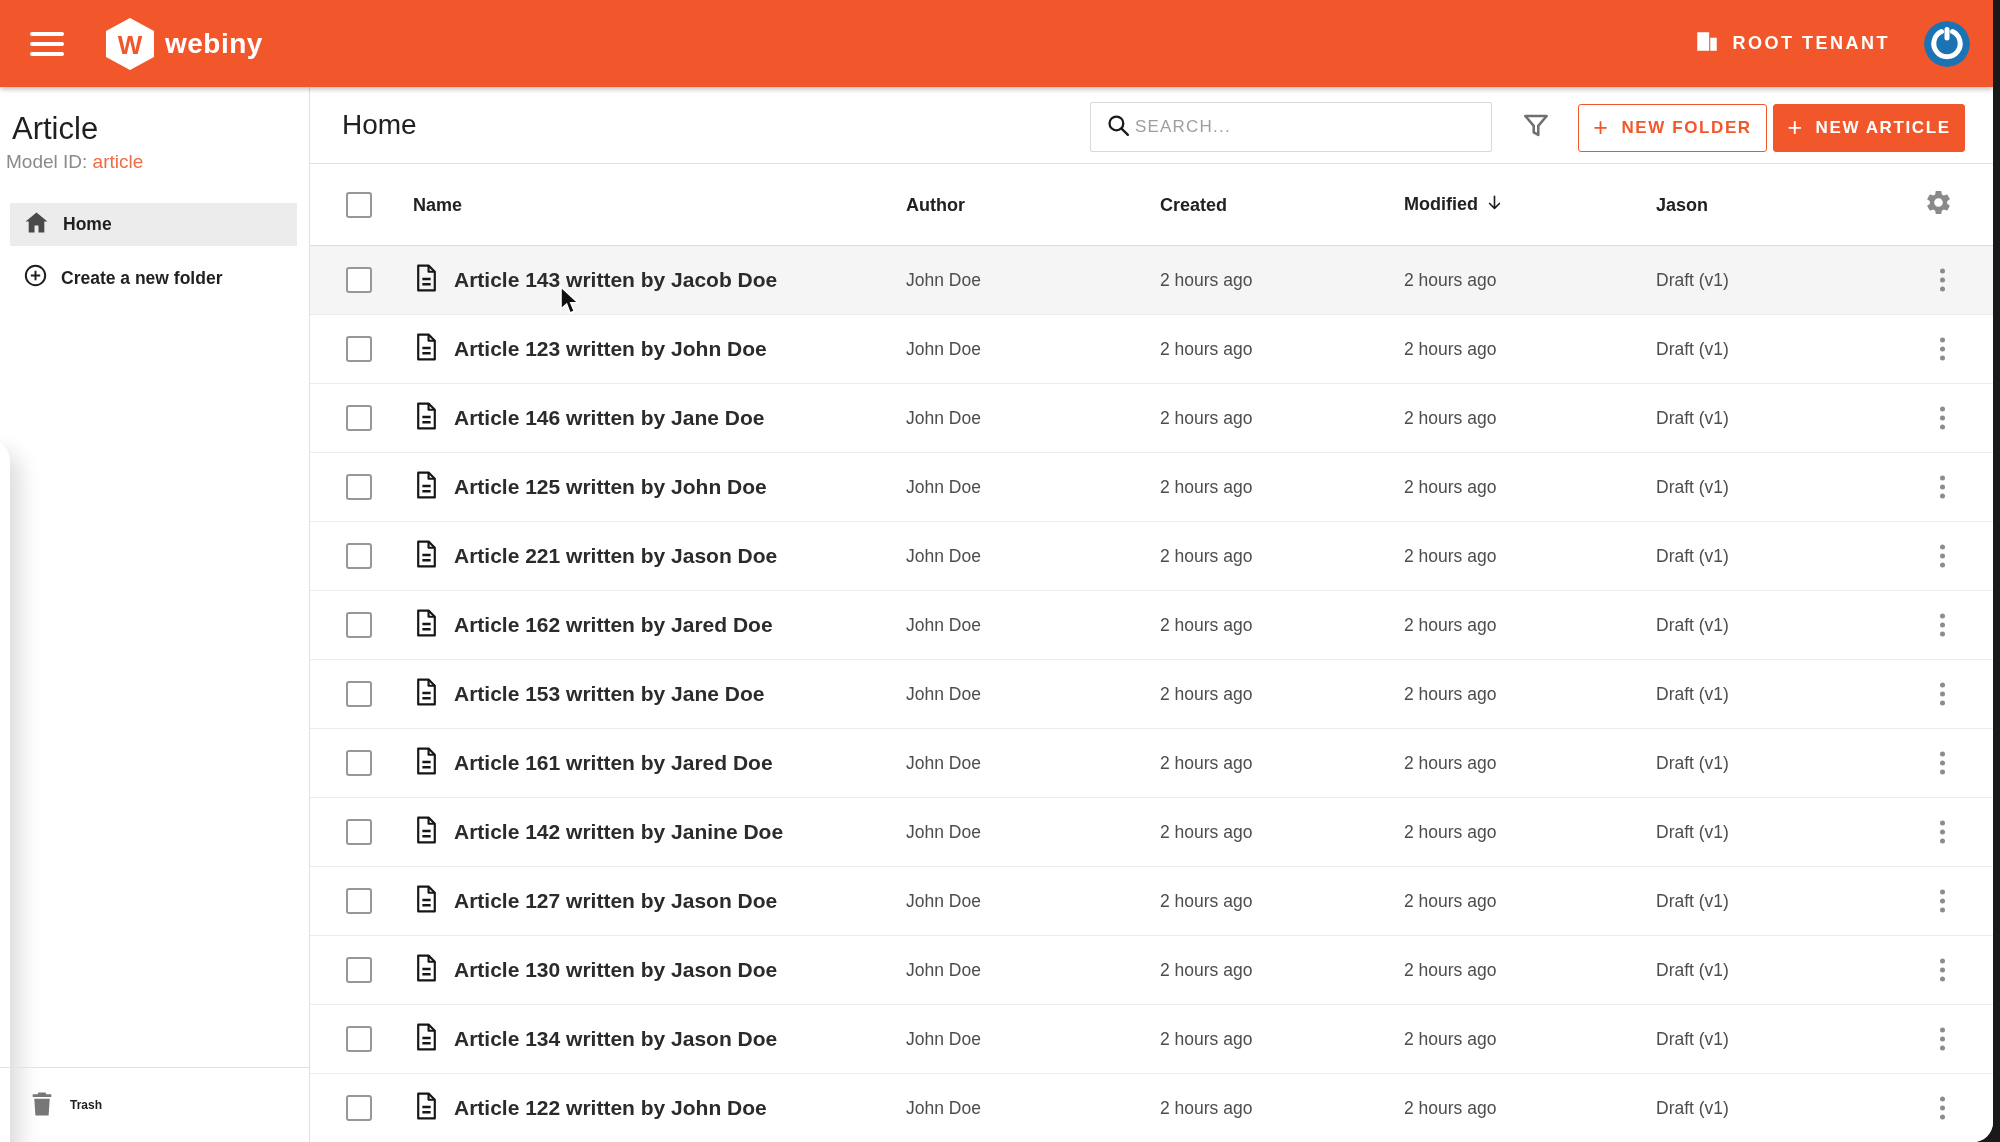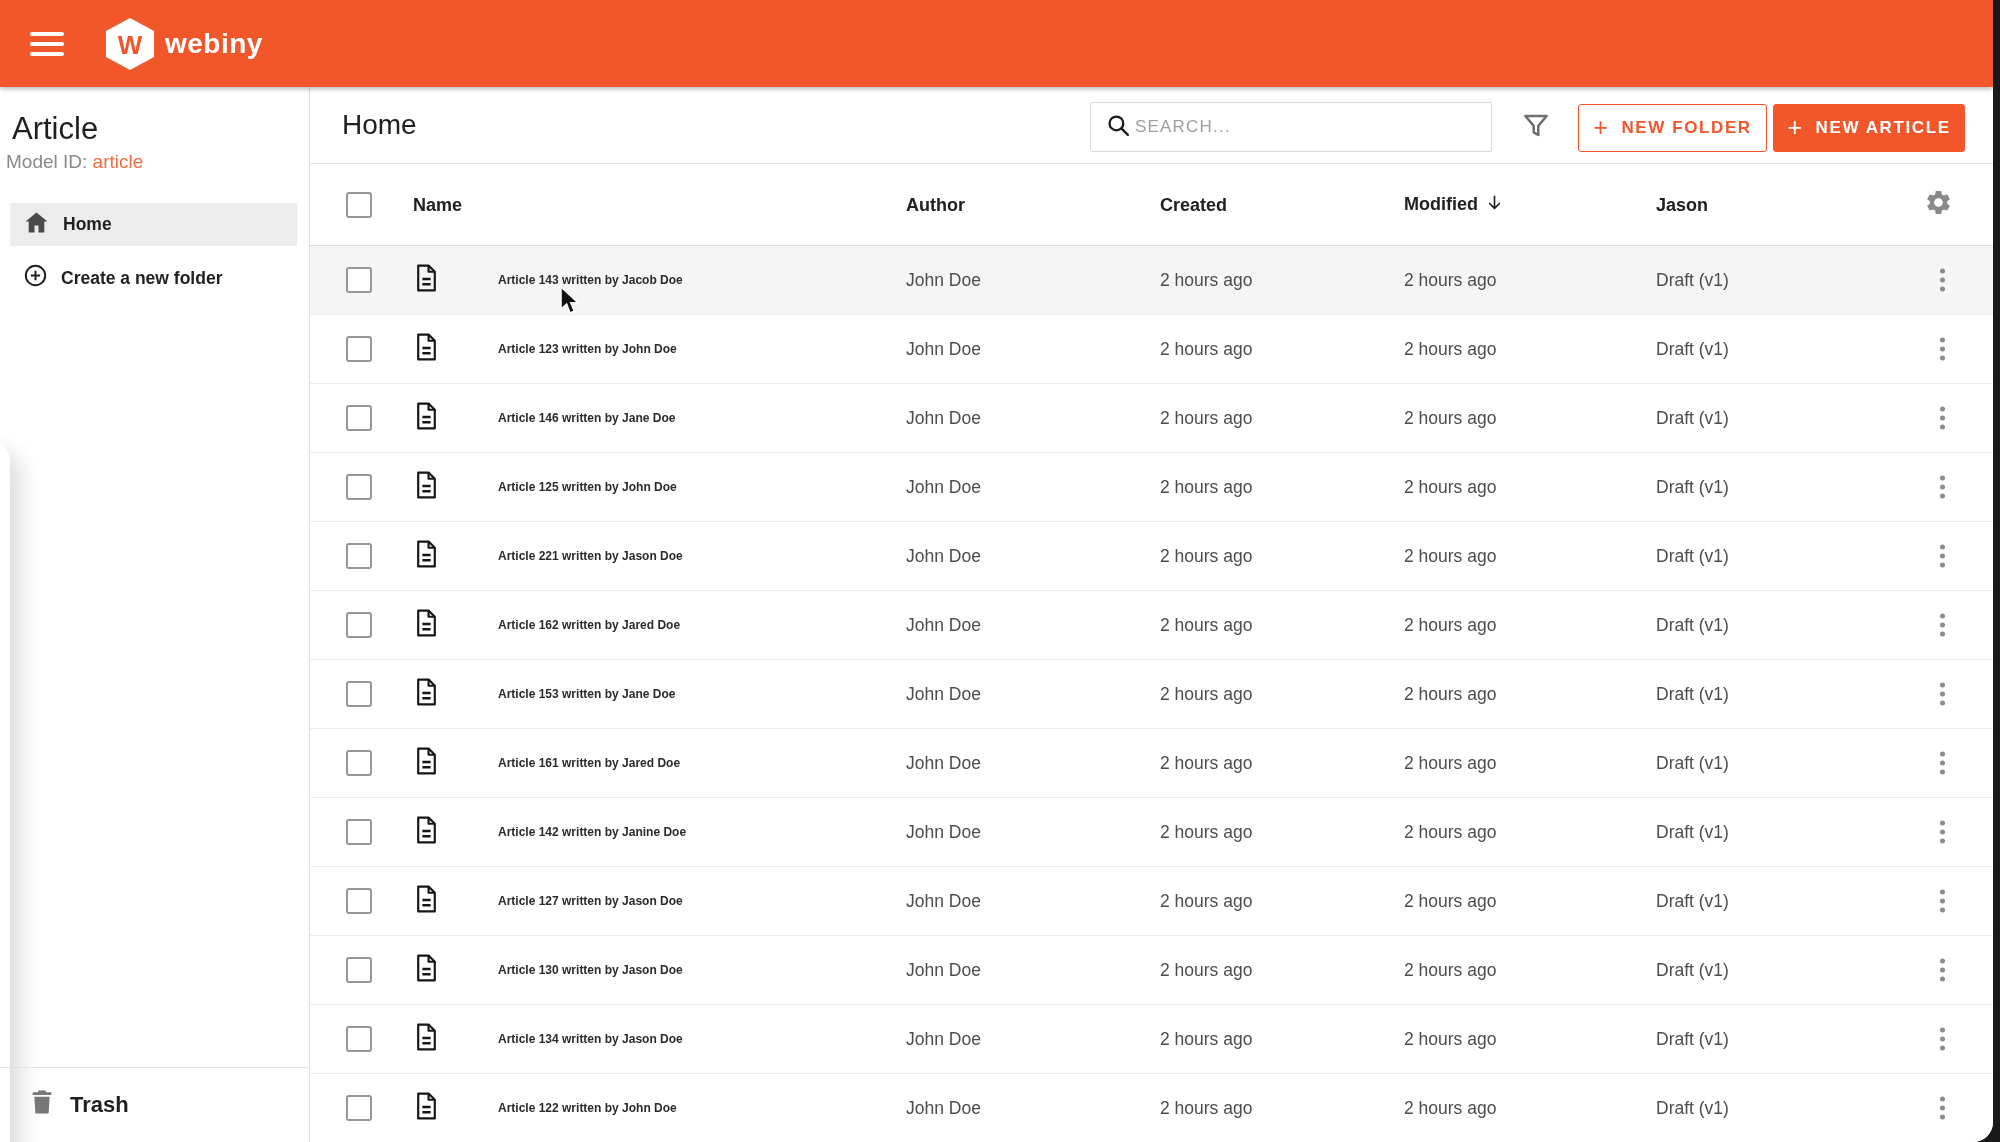--- a/index.html
+++ b/index.html
@@ -29,21 +29,21 @@
   .sb-model { font-size:19px; color:#8a8a8a; margin-left:6px; }
   .sb-model b { color:#ef6b42; font-weight:400; }
   .sb-item-active { margin:30px 12px 0 10px; height:43px; background:#ececec;
     display:flex; align-items:center; gap:14px; padding-left:14px; cursor:pointer; }
   .sb-item-active span { font-size:17.5px; font-weight:700; color:#1f1f1f; }
   .sb-create { margin:14px 12px 0 23px; height:36px; display:flex; align-items:center;
     gap:13px; cursor:pointer; }
   .sb-create span { font-size:17.5px; font-weight:700; color:#1f1f1f; }
   .sb-footer { position:absolute; left:0; right:0; bottom:0; height:75px;
     border-top:1px solid #e3e3e3; display:flex; align-items:center; padding-left:30px; gap:16px; }
-  .sb-footer span { font-size:22px; font-weight:700; color:#1f1f1f; }
+  .sb-footer span { font-size:12px; font-weight:700; color:#1f1f1f; }
   .drawer-shadow { position:absolute; left:-34px; top:352px; width:44px; height:812px;
     border-radius:24px; box-shadow:10px 12px 22px rgba(0,0,0,.14); }
 
   
   .main { position:absolute; left:310px; top:87px; right:0; bottom:0; background:#fff; }
   .toolbar { position:relative; height:77px; border-bottom:1px solid #e3e3e3; }
   .page-title { position:absolute; left:32px; top:50%; transform:translateY(-50%);
     font-size:28px; color:#212121; font-weight:400; }
   .searchbox { position:absolute; left:780px; top:15px; width:402px; height:50px;
     border:1px solid #d9d9d9; border-radius:2px; display:flex; align-items:center;
@@ -73,21 +73,21 @@
   .c-kebab { left:1624px; cursor:pointer; display:flex; flex-direction:column; gap:4px; padding:6px; }
   .c-kebab i { width:5px; height:5px; border-radius:50%; background:#8c8c8c; }
   .thead .cell { font-size:18px; font-weight:700; color:#212121; }
   .thead .c-name { left:103px; }
   .th-modified { display:flex; align-items:center; gap:7px; }
   .checkbox { width:26px; height:26px; border:2px solid #979797; border-radius:3px;
     background:#fff; cursor:pointer; }
   .rows { position:relative; }
   .row { position:relative; height:69px; border-bottom:1px solid #ececec; }
   .row.hover { background:#f5f5f5; }
-  .row .c-name { font-size:12px; font-weight:600; color:#2b2b2b; cursor:pointer;margin-left:44px; }
+  .row .c-name { font-size:21px; font-weight:600; color:#2b2b2b; cursor:pointer; }
   .row .c-author,.row .c-created,.row .c-modified,.row .c-status
     { font-size:17.5px; color:#4d4d4d; }
 
   .cursor { position:absolute; left:558px; top:286px; z-index:50; pointer-events:none; }
 </style>
 </head>
 <body>
 
 <div class="screen">
 
@@ -98,20 +98,39 @@
         <i></i>
       </div>
     <div class="logo">
       <span class="logo-hex">
         <svg width="48" height="52" viewBox="0 0 48 52">
           <polygon points="24,0 48,13 48,39 24,52 0,39 0,13" fill="#ffffff"></polygon>
           <text x="24" y="36" text-anchor="middle" font-size="26" font-weight="bold" fill="#f2572b" font-family="Liberation Sans, sans-serif">W</text>
         </svg>
       </span>
       <span class="logo-word">webiny</span>
+    </div>
+    <div class="topbar-right">
+      <div class="tenant">
+        <span>
+          <svg width="26" height="26" viewBox="0 0 24 24" fill="#ffffff">
+            <path d="M3 21V4h11v17H3zm2-13h2v2H5V8zm4 0h2v2H9V8zm-4 4h2v2H5v-2zm4 0h2v2H9v-2zm-4 4h2v2H5v-2zm4 0h2v2H9v-2zM15 21V9h6v12h-6zm2-9h2v2h-2v-2zm0 4h2v2h-2v-2z"></path>
+          </svg>
+        </span>
+        <span>ROOT TENANT</span>
+      </div>
+      <div class="avatar">
+        <svg width="46" height="46" viewBox="0 0 46 46">
+          <circle cx="23" cy="23" r="23" fill="#1b73b4"></circle>
+          <g stroke="#ffffff" stroke-width="5" fill="none" stroke-linecap="round">
+            <path d="M 23 8.5 L 23 17"></path>
+            <path d="M 17.5 10.6 A 13.2 13.2 0 1 0 28.5 10.6"></path>
+          </g>
+        </svg>
+      </div>
     </div>
   </div>
 
   <div class="sidebar">
     <div class="sb-title">Article</div>
     <div class="sb-model">
       <span>Model ID:</span>
       <b>article</b>
     </div>
     <div class="sb-item-active">

